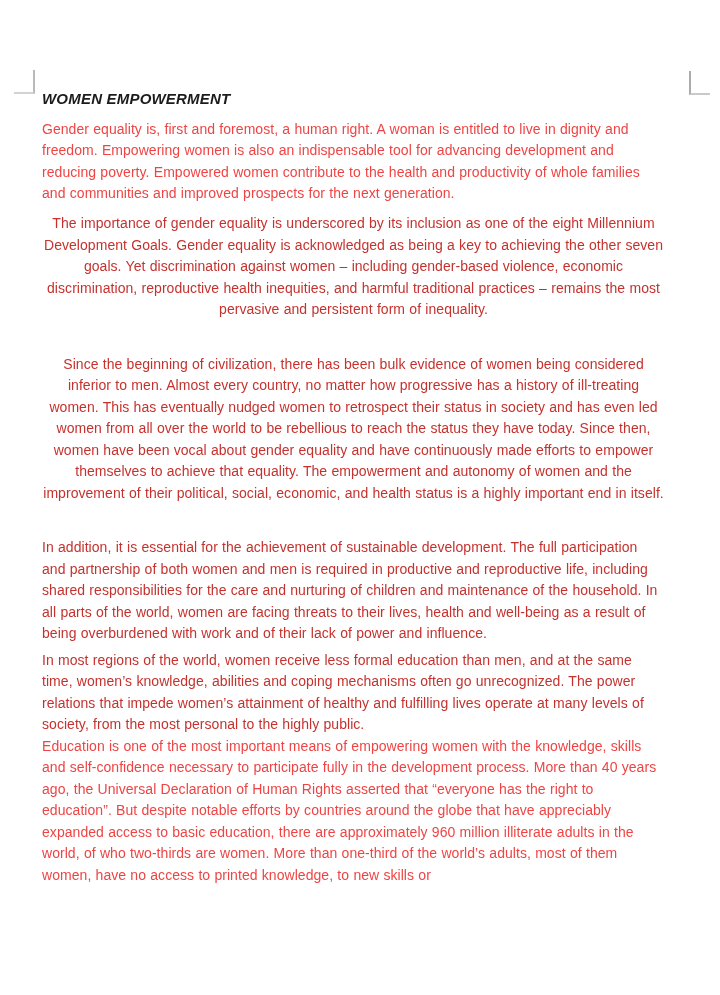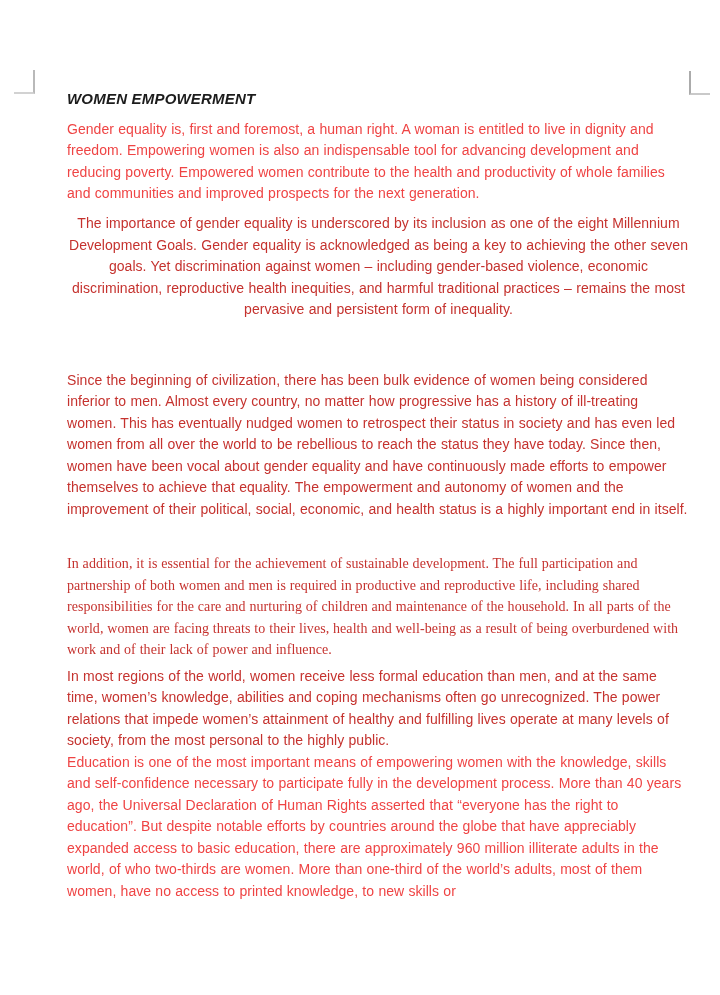--- a/index.html
+++ b/index.html
@@ -13,21 +13,21 @@
     overflow: hidden;
     font-family: "Liberation Sans", "DejaVu Sans", sans-serif;
     position: relative;
   }
   .page {
     position: relative;
     width: 720px;
     height: 995px;
     background: #ffffff;
     box-sizing: border-box;
-    padding: 88px 30px 0 67px;
+    padding: 88px 30px 0 42px;
   }
   .text-column {
     width: 623px;
   }
   .doc-title {
     margin: 0;
     font-size: 15px;
     line-height: 22px;
     font-weight: 700;
     font-style: italic;
@@ -38,22 +38,22 @@
     margin: 0;
     font-size: 14px;
     line-height: 21.5px;
     letter-spacing: 0.05px;
     word-spacing: 0.3px;
   }
   .para.black { color: #ef4444; }
   .para.red   { color: #c5322e; }
   .p1 { margin-top: 8.5px; }
   .p2 { margin-top: 8.5px; text-align: center; }
-  .p3 { margin-top: 49px; }
-  .p4 { margin-top: 33px; font-family: Liberation Serif, serif; }
+  .p3 { margin-top: 33px; text-align: center; }
+  .p4 { margin-top: 33px; }
   .p5 { margin-top: 5px; }
   .p6 { }
   
   .crop-mark {
     position: absolute;
     width: 19px;
     height: 22px;
   }
   .crop-mark.left {
     left: 14px;

